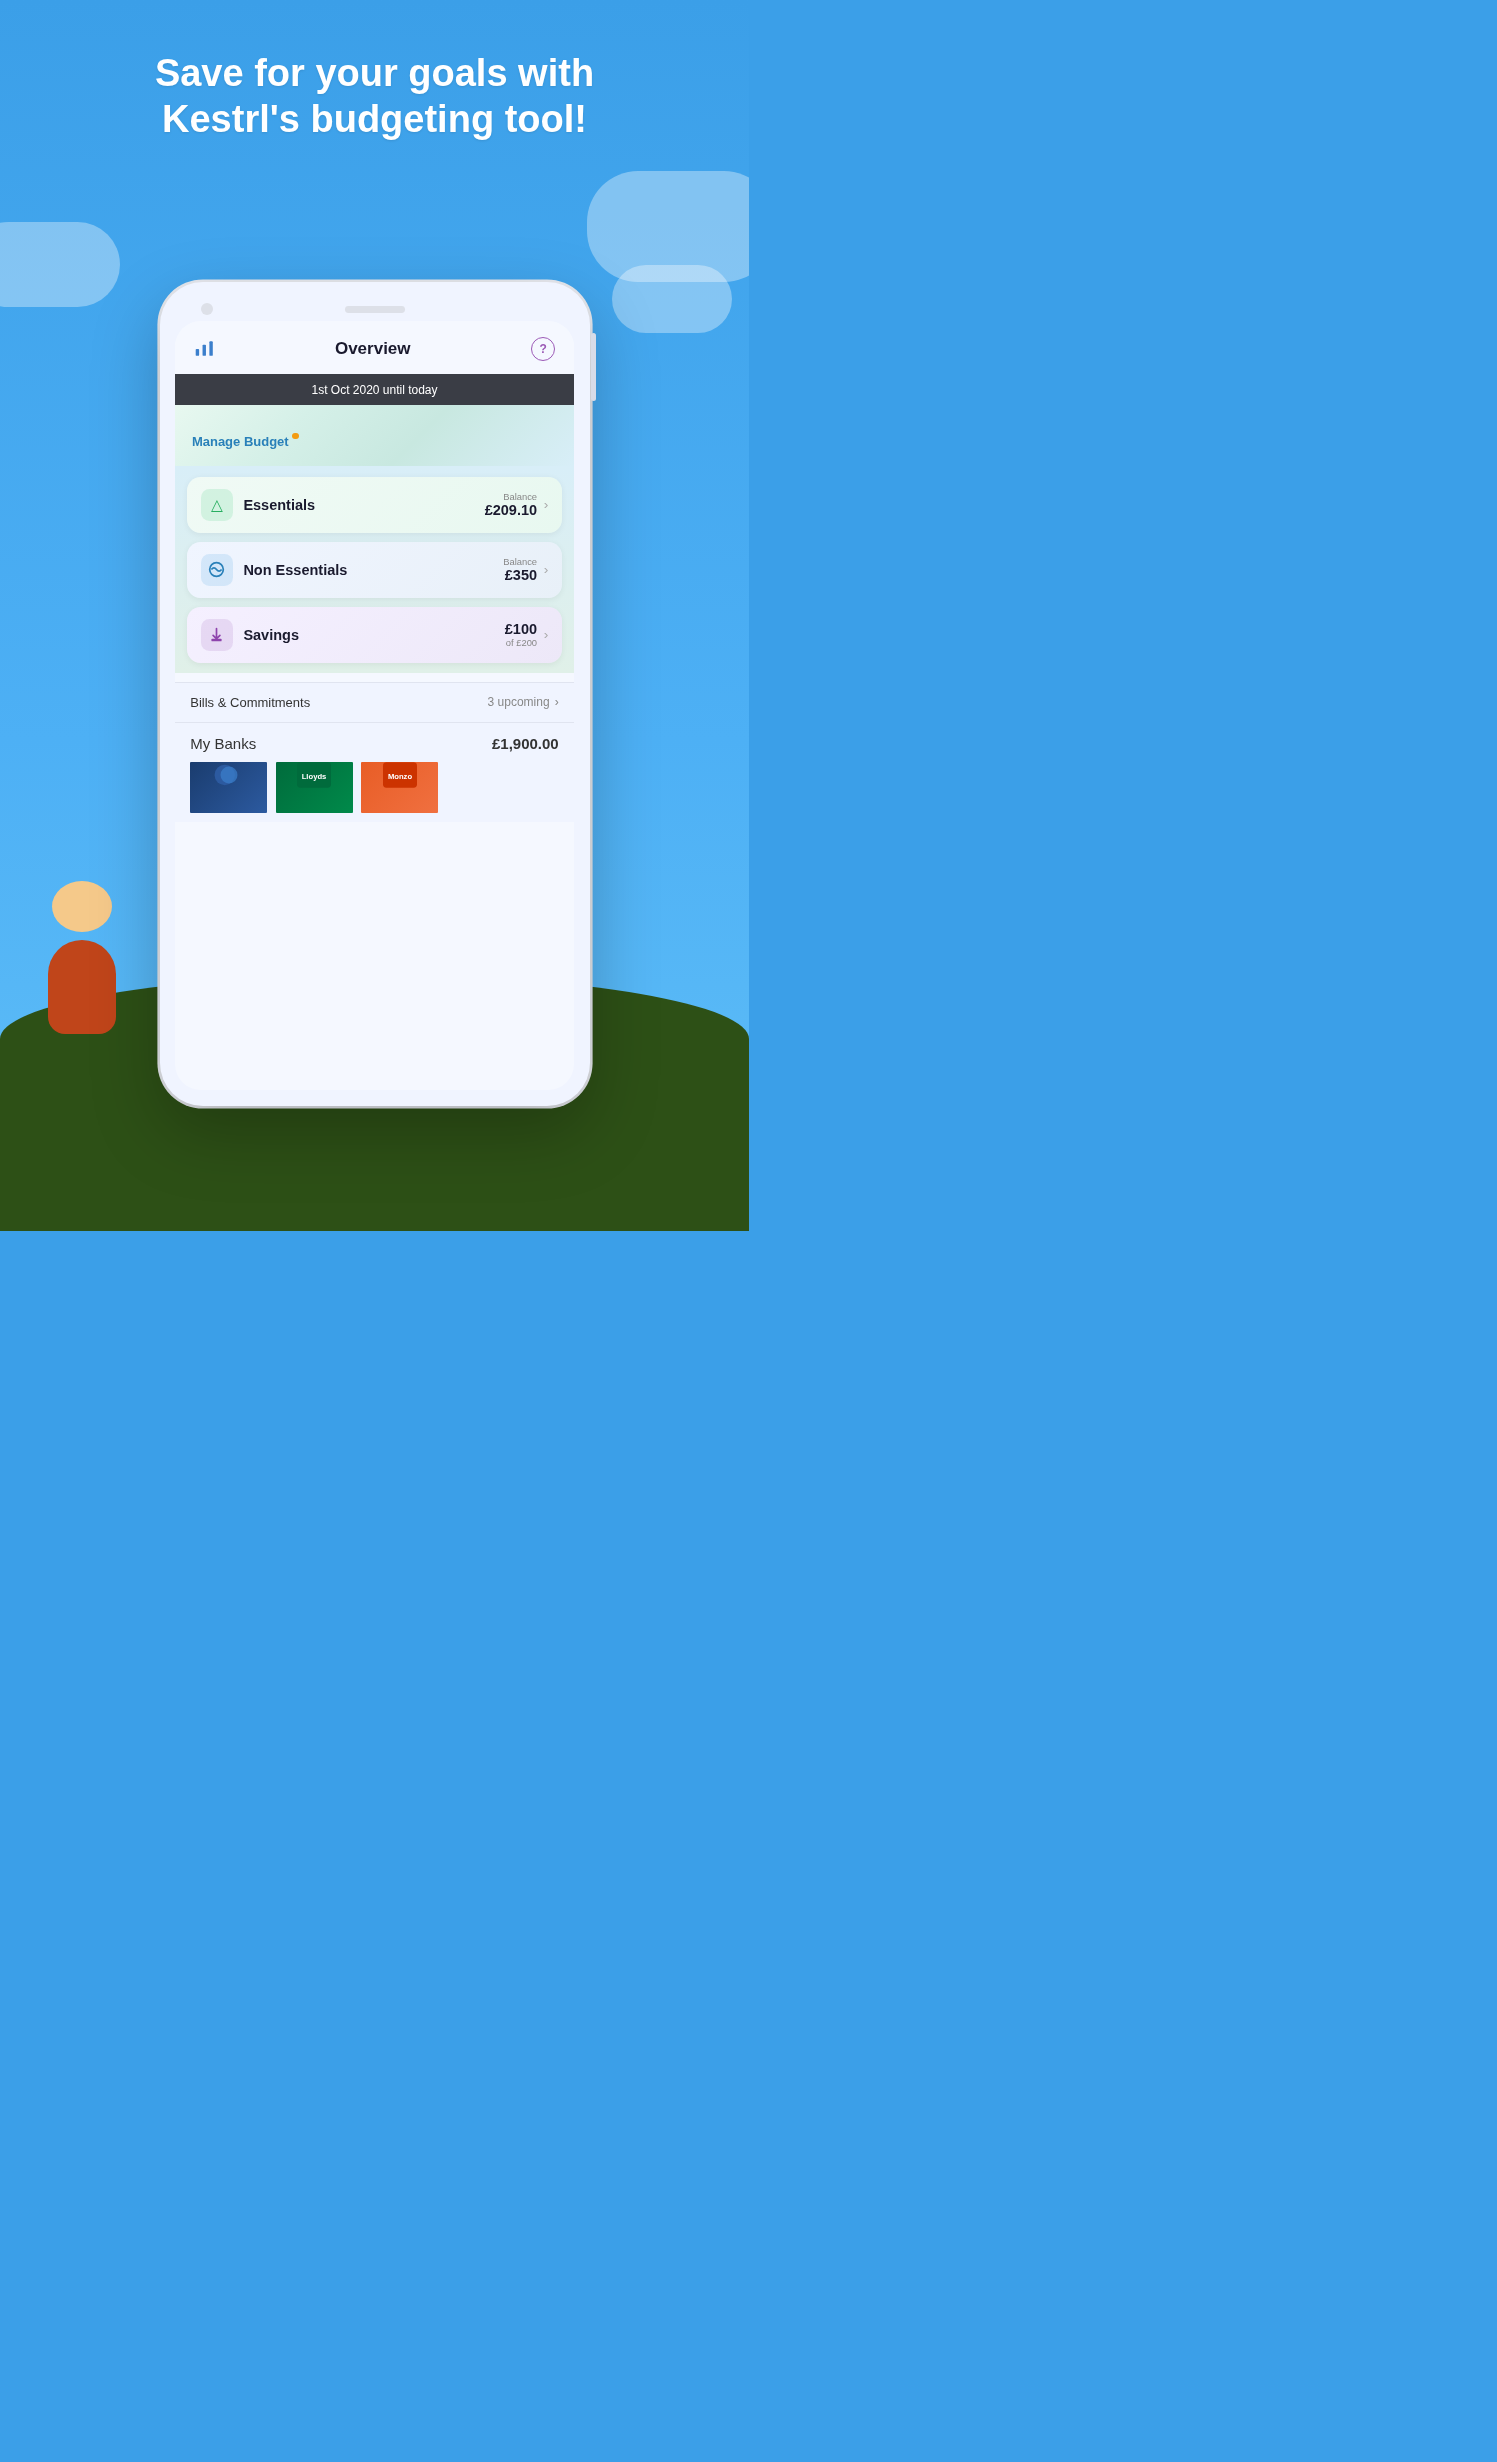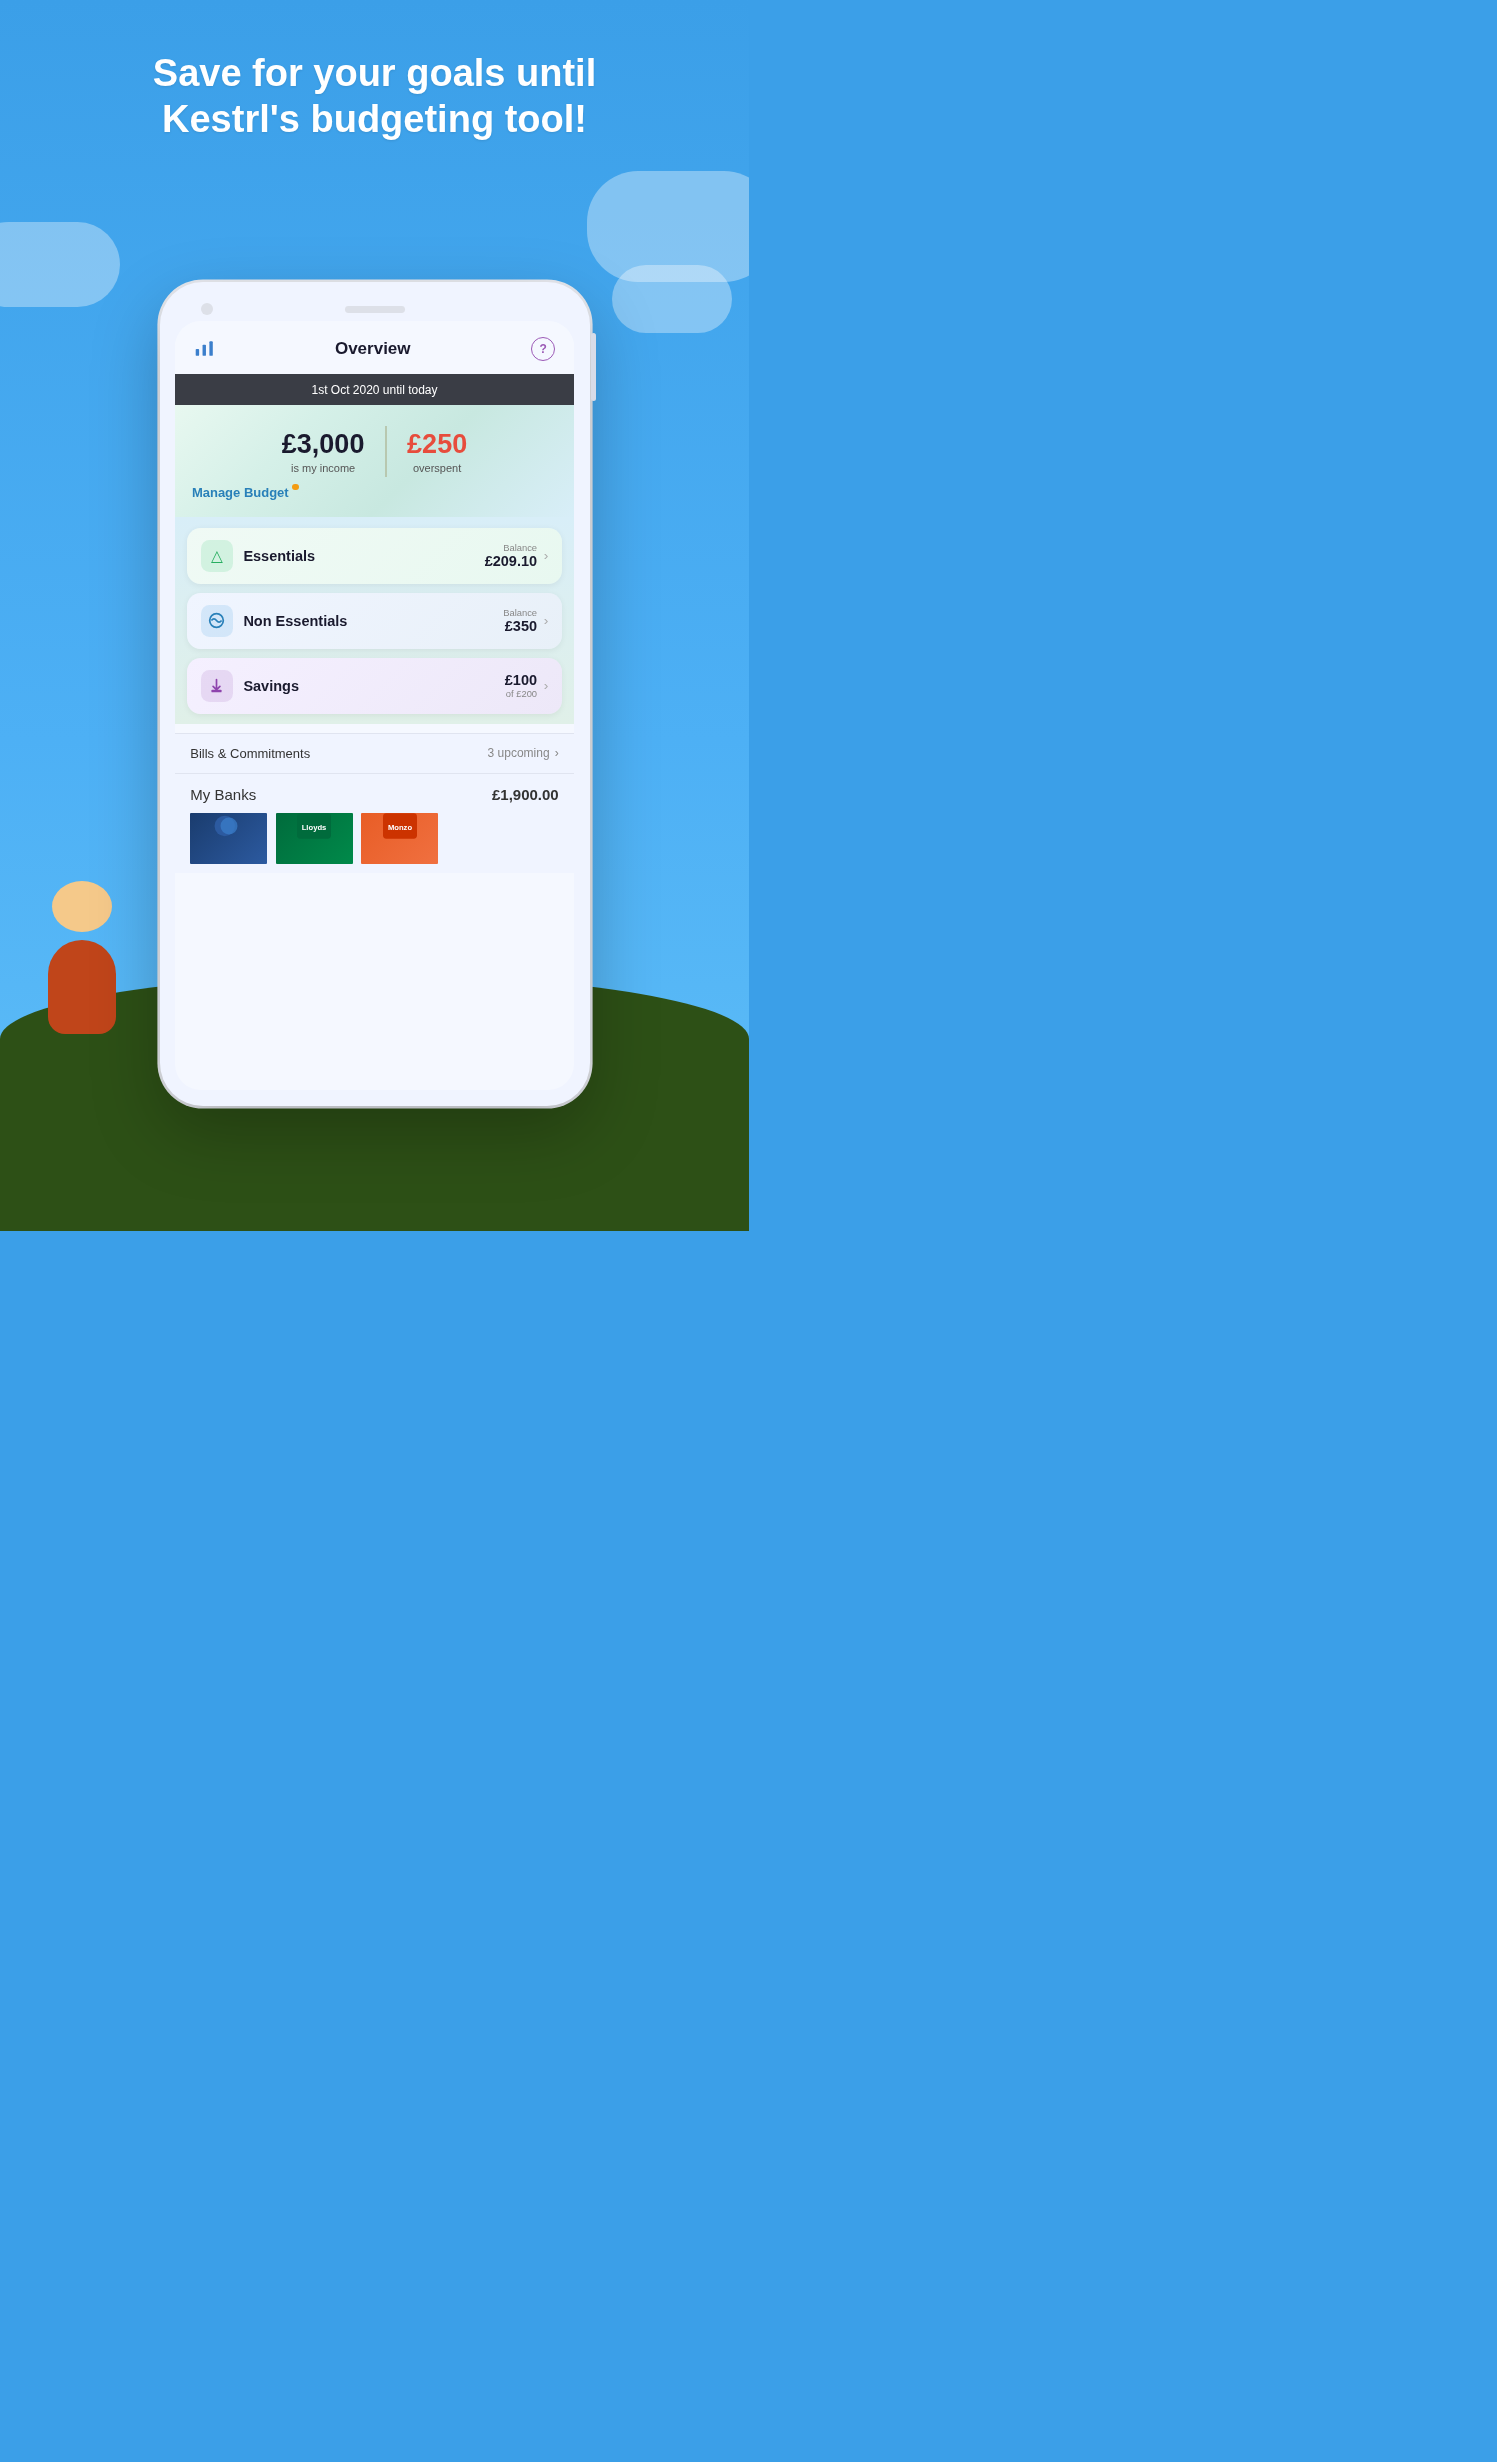--- a/index.html
+++ b/index.html
@@ -397,21 +397,21 @@
 
 <div class="ground"></div>
 
 <div class="character">
   <div class="char-head"></div>
   <div class="char-body"></div>
 </div>
 
 <div class="headline">
   <h1>
-    <span>Save for your goals until</span><br>
+    <span>Save for your goals with</span><br>
     <span>Kestrl's budgeting tool!</span>
   </h1>
 </div>
 
 <div class="phone-wrap">
   <div class="phone">
 
     <div class="phone-side-btn"></div>
 
     <div class="phone-top">
@@ -433,31 +433,20 @@
         <div class="header-help">
           <span>?</span>
         </div>
       </div>
 
       <div class="date-bar">
         <span>1st Oct 2020 until today</span>
       </div>
 
       <div class="income-section">
-        <div class="income-row">
-          <div class="income-left">
-            <div class="income-amount">£3,000</div>
-            <div class="income-label">is my income</div>
-          </div>
-          <div class="income-divider"></div>
-          <div class="income-right">
-            <div class="income-amount overspent">£250</div>
-            <div class="income-label">overspent</div>
-          </div>
-        </div>
 
         <div class="manage-budget-row">
           <span class="manage-budget-link">
             <span>Manage Budget</span>
             <span class="manage-budget-dot"></span>
           </span>
         </div>
       </div>
 
       <div class="category-cards">

